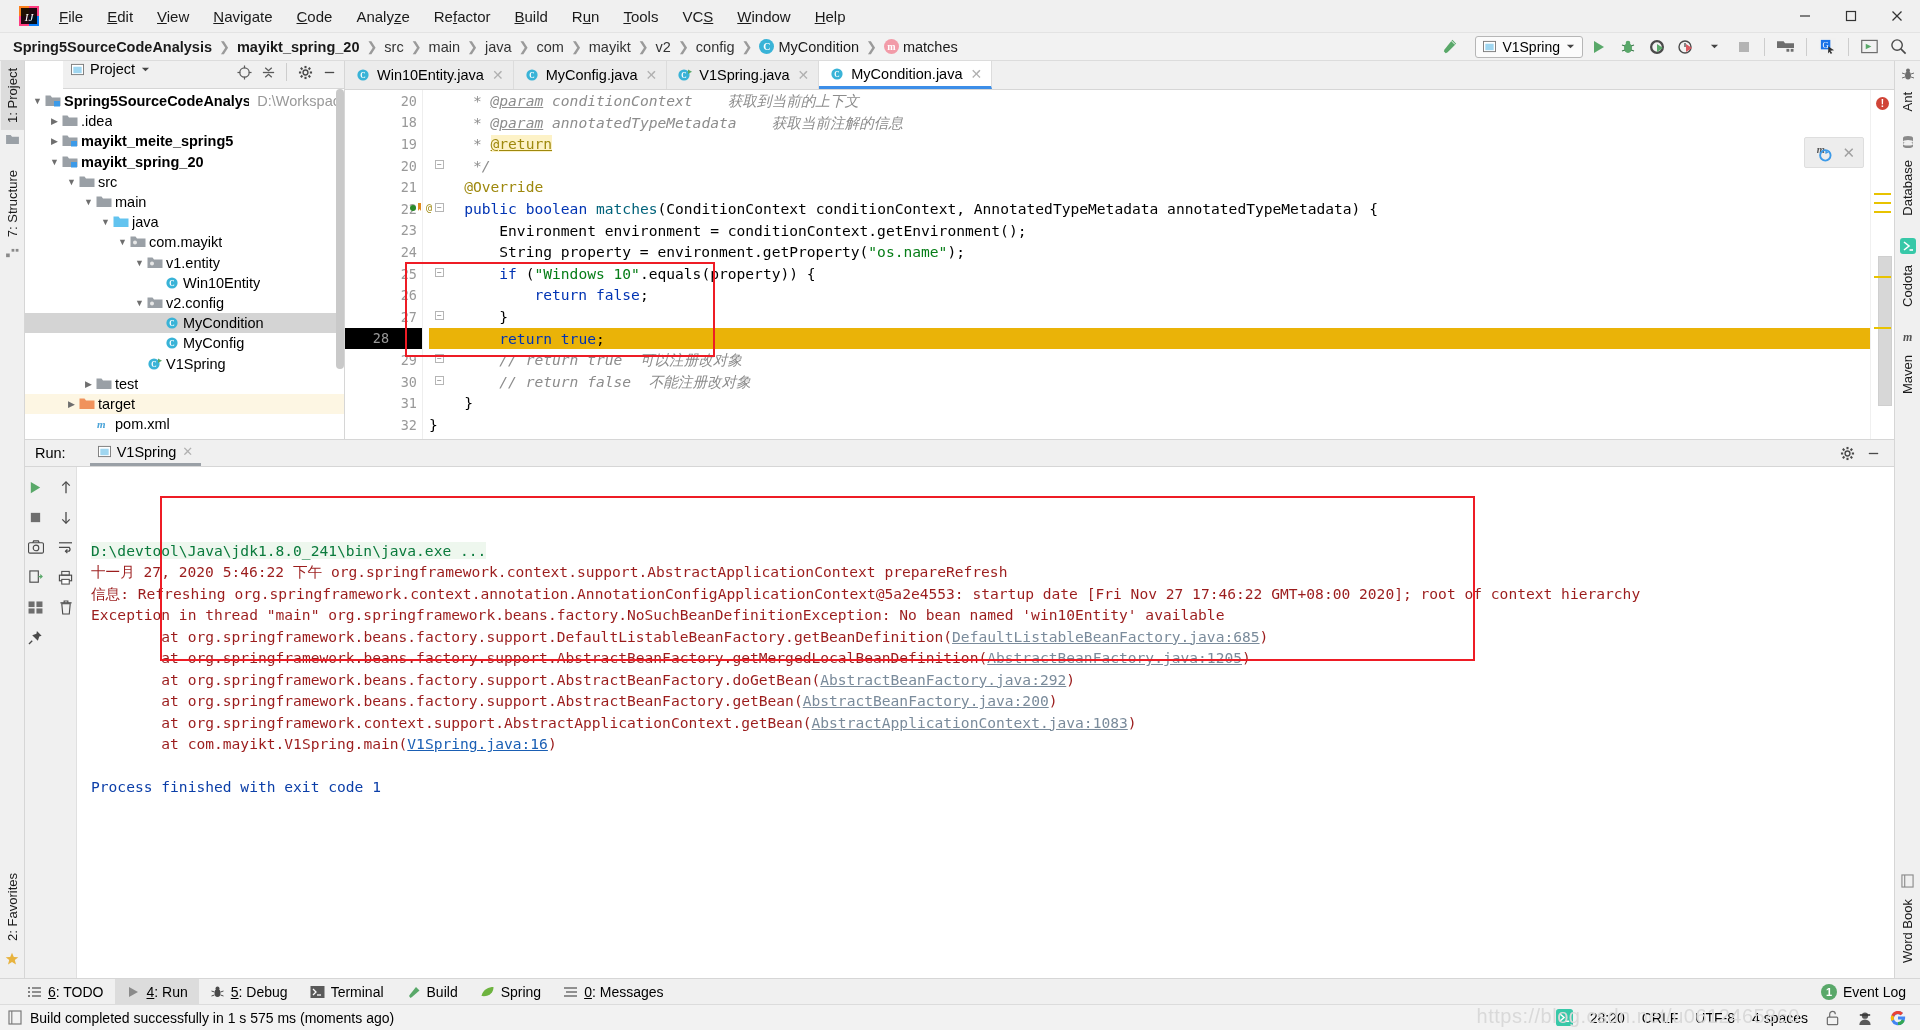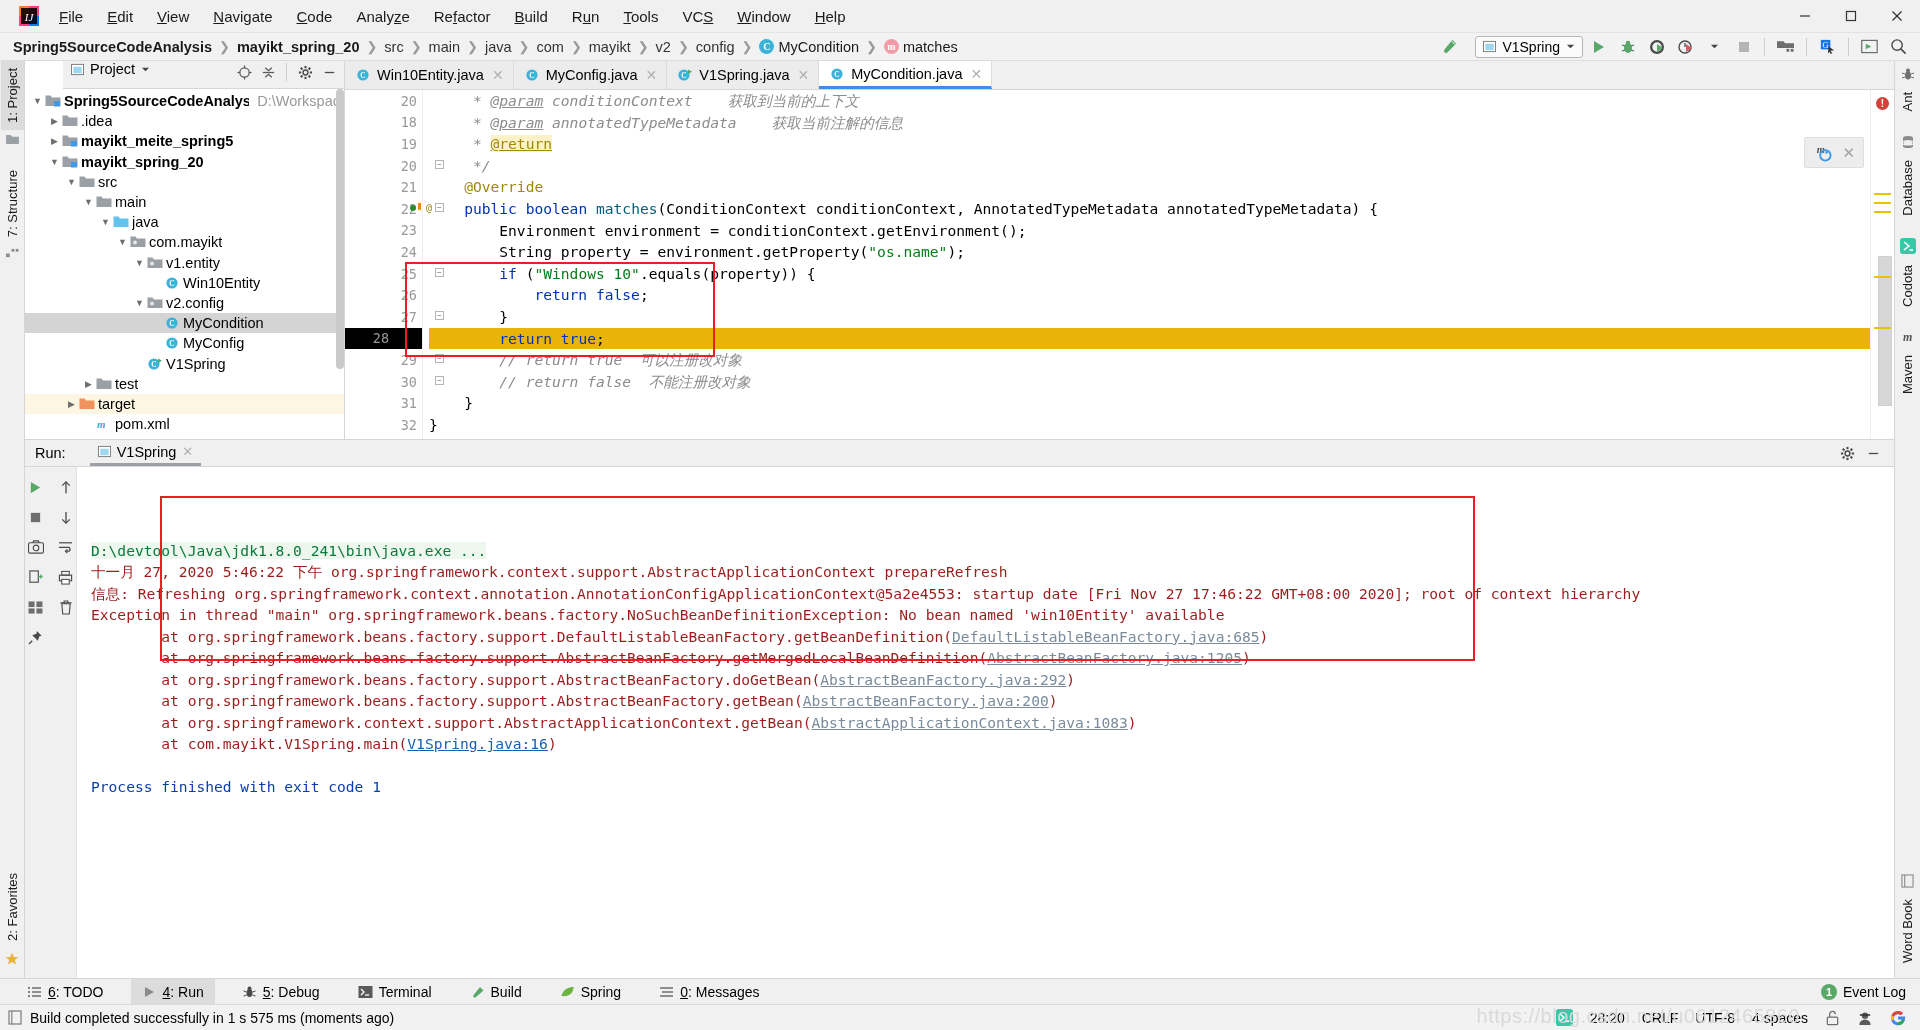--- a/index.html
+++ b/index.html
@@ -170,21 +170,21 @@
   }
   .c-green{ color:#0a7a3c; background:#eef7ee;}
   .c-red{ color:#9b1c1c; }
   .c-blue{ color:#0b3ea8; }
   .c-link{ color:#7a8b9b; text-decoration:underline;}
   .c-link2{ color:#1a5fb4; text-decoration:underline;}
 
   
   .bottombar{
     height:26px; background:#f0f0f0; display:flex;align-items:center; flex:none;
-    border-top:1px solid #d6d6d6; padding-left:16px; gap:16px; position:relative;
+    border-top:1px solid #d6d6d6; padding-left:16px; gap:0px; position:relative;
   }
   .bbtab{ display:flex;align-items:center;gap:6px; height:26px; padding:0 11px; font-size:14px;}
   .bbtab.active{ background:#dcdcdc; }
   .bbtab u{text-decoration:underline;}
   .eventlog{ margin-left:auto; display:flex;align-items:center;gap:6px;padding-right:14px;font-size:14px;}
   .badge1{ width:16px;height:16px;border-radius:50%;background:#59a869;color:#fff;font-size:11px;
            display:flex;align-items:center;justify-content:center;font-weight:bold;}
 
   .statusbar{
     height:26px; background:#f2f2f2; display:flex;align-items:center; flex:none;

